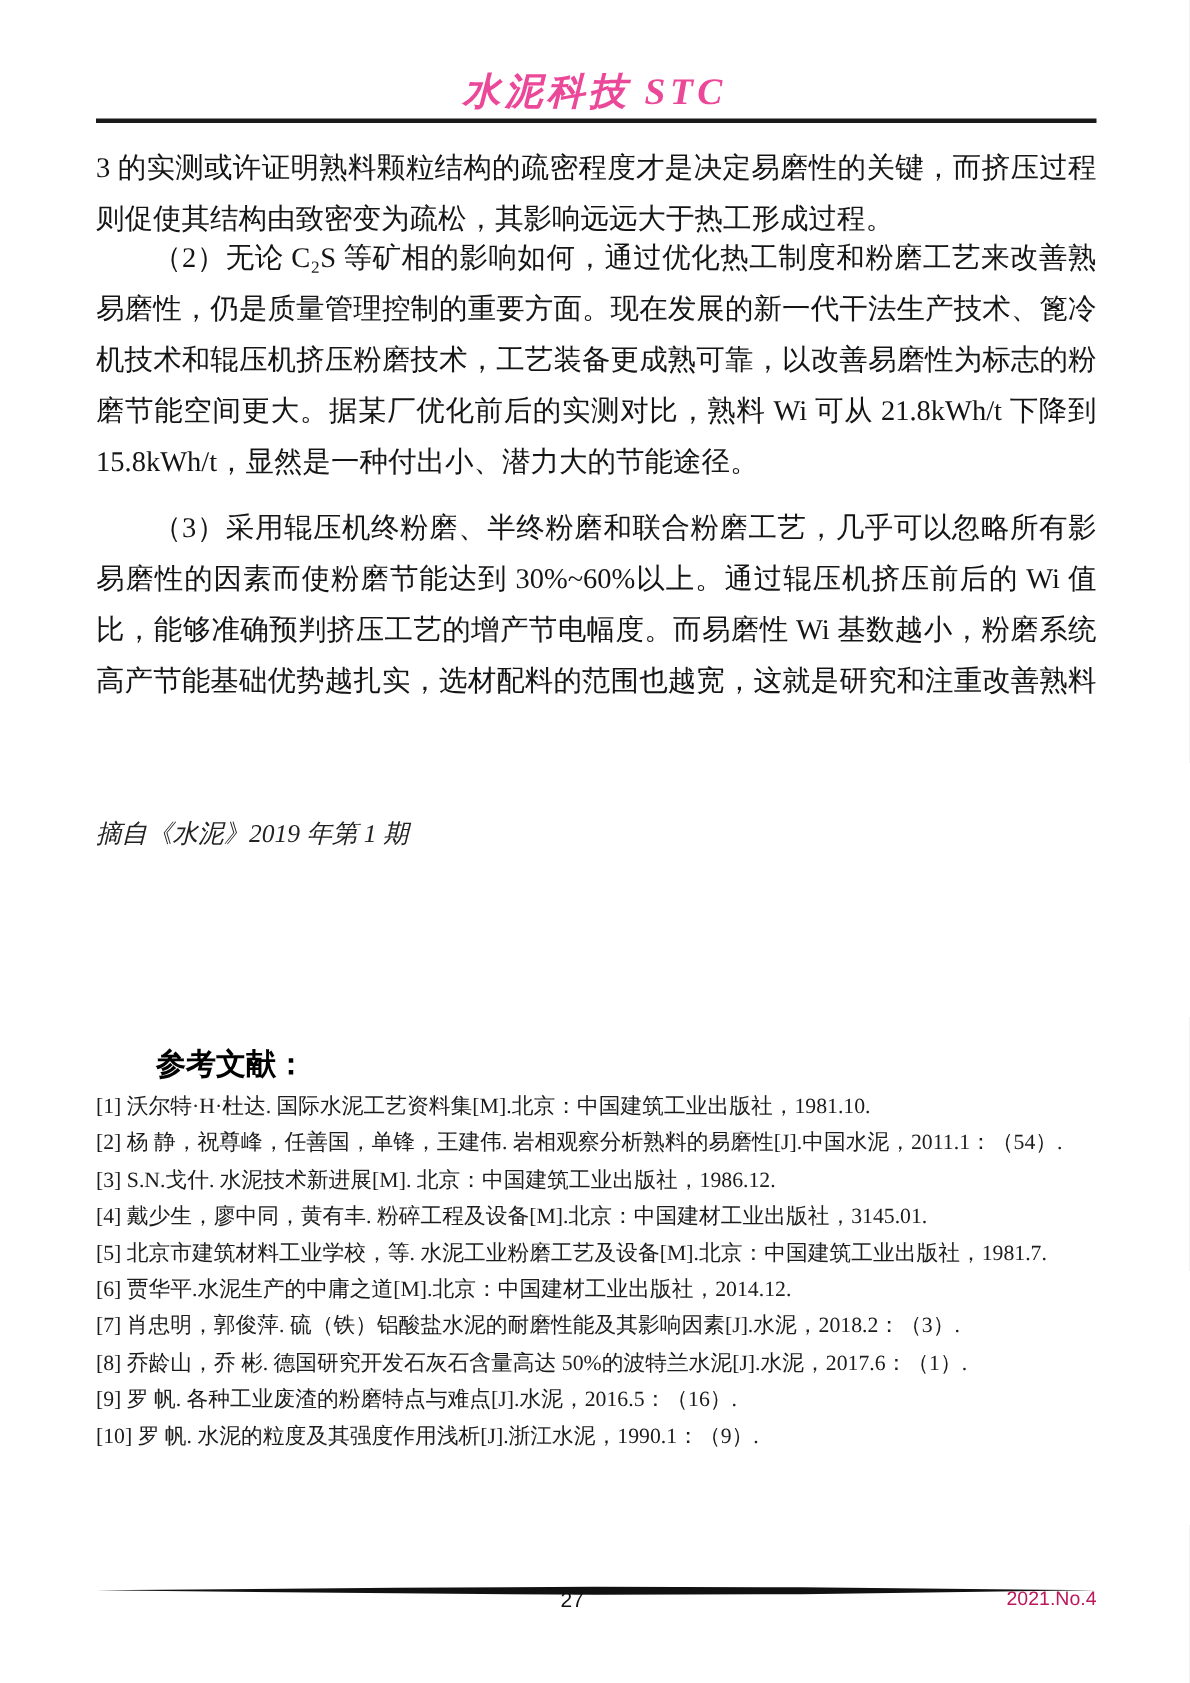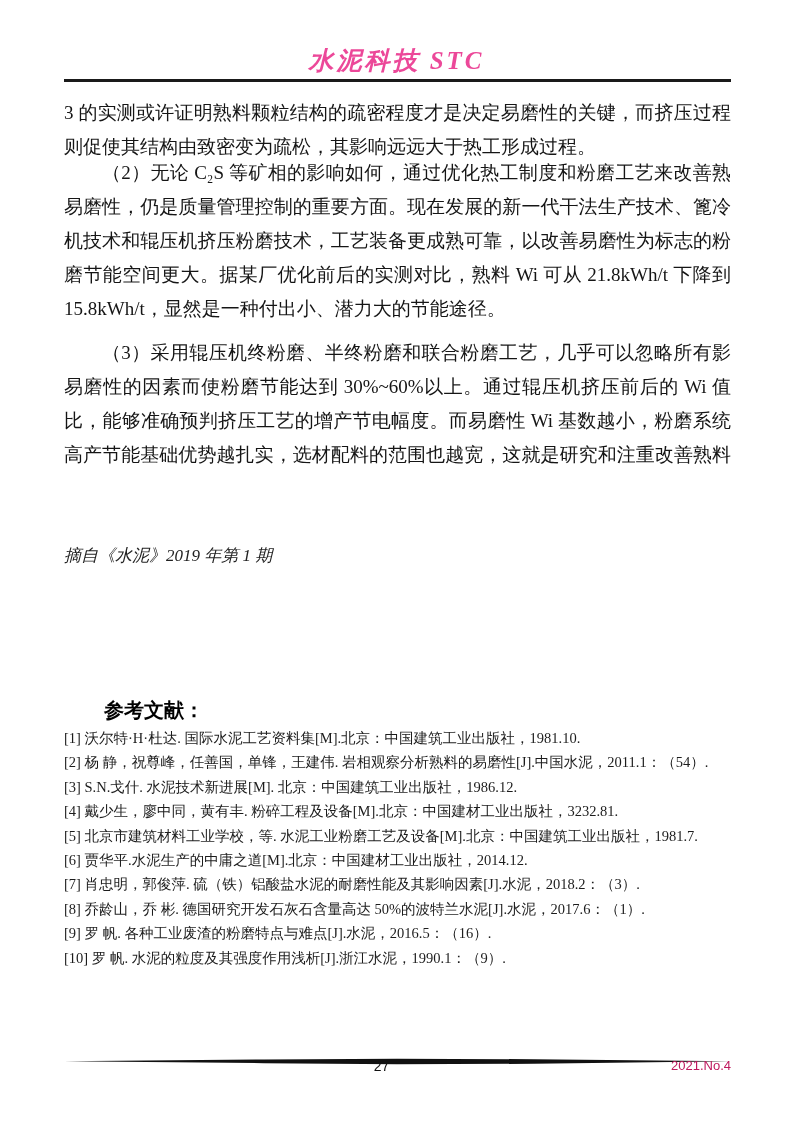--- a/index.html
+++ b/index.html
@@ -126,21 +126,21 @@
     <div class="bline">高产节能基础优势越扎实，选材配料的范围也越宽，这就是研究和注重改善熟料</div>
   </div>
 
   <div class="citation">摘自《水泥》2019 年第 1 期</div>
 
   <div class="ref-heading">参考文献：</div>
   <div class="ref-list">
     <div class="ref-item">[1] 沃尔特·H·杜达. 国际水泥工艺资料集[M].北京：中国建筑工业出版社，1981.10.</div>
     <div class="ref-item">[2] 杨 静，祝尊峰，任善国，单锋，王建伟. 岩相观察分析熟料的易磨性[J].中国水泥，2011.1：（54）.</div>
     <div class="ref-item">[3] S.N.戈什. 水泥技术新进展[M]. 北京：中国建筑工业出版社，1986.12.</div>
-    <div class="ref-item">[4] 戴少生，廖中同，黄有丰. 粉碎工程及设备[M].北京：中国建材工业出版社，3232.81.</div>
+    <div class="ref-item">[4] 戴少生，廖中同，黄有丰. 粉碎工程及设备[M].北京：中国建材工业出版社，3145.01.</div>
     <div class="ref-item">[5] 北京市建筑材料工业学校，等. 水泥工业粉磨工艺及设备[M].北京：中国建筑工业出版社，1981.7.</div>
     <div class="ref-item">[6] 贾华平.水泥生产的中庸之道[M].北京：中国建材工业出版社，2014.12.</div>
     <div class="ref-item">[7] 肖忠明，郭俊萍. 硫（铁）铝酸盐水泥的耐磨性能及其影响因素[J].水泥，2018.2：（3）.</div>
     <div class="ref-item">[8] 乔龄山，乔 彬. 德国研究开发石灰石含量高达 50%的波特兰水泥[J].水泥，2017.6：（1）.</div>
     <div class="ref-item">[9] 罗 帆. 各种工业废渣的粉磨特点与难点[J].水泥，2016.5：（16）.</div>
     <div class="ref-item">[10] 罗 帆. 水泥的粒度及其强度作用浅析[J].浙江水泥，1990.1：（9）.</div>
   </div>
 
   <div class="footer-rule">
     <svg width="667" height="7" viewBox="0 0 667 7" xmlns="http://www.w3.org/2000/svg">

